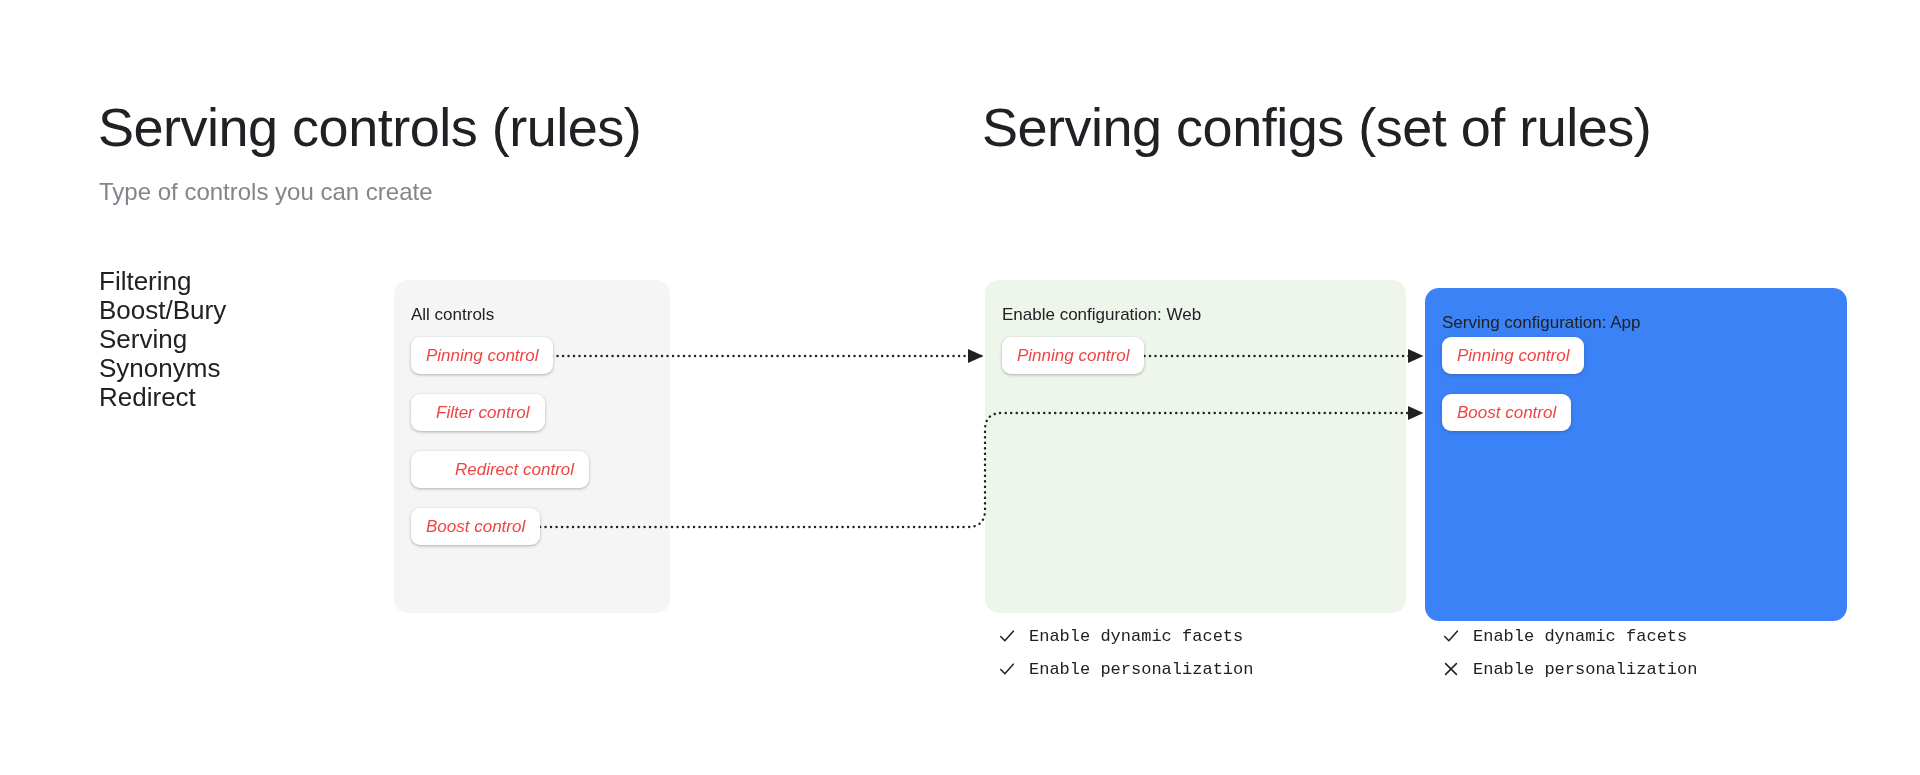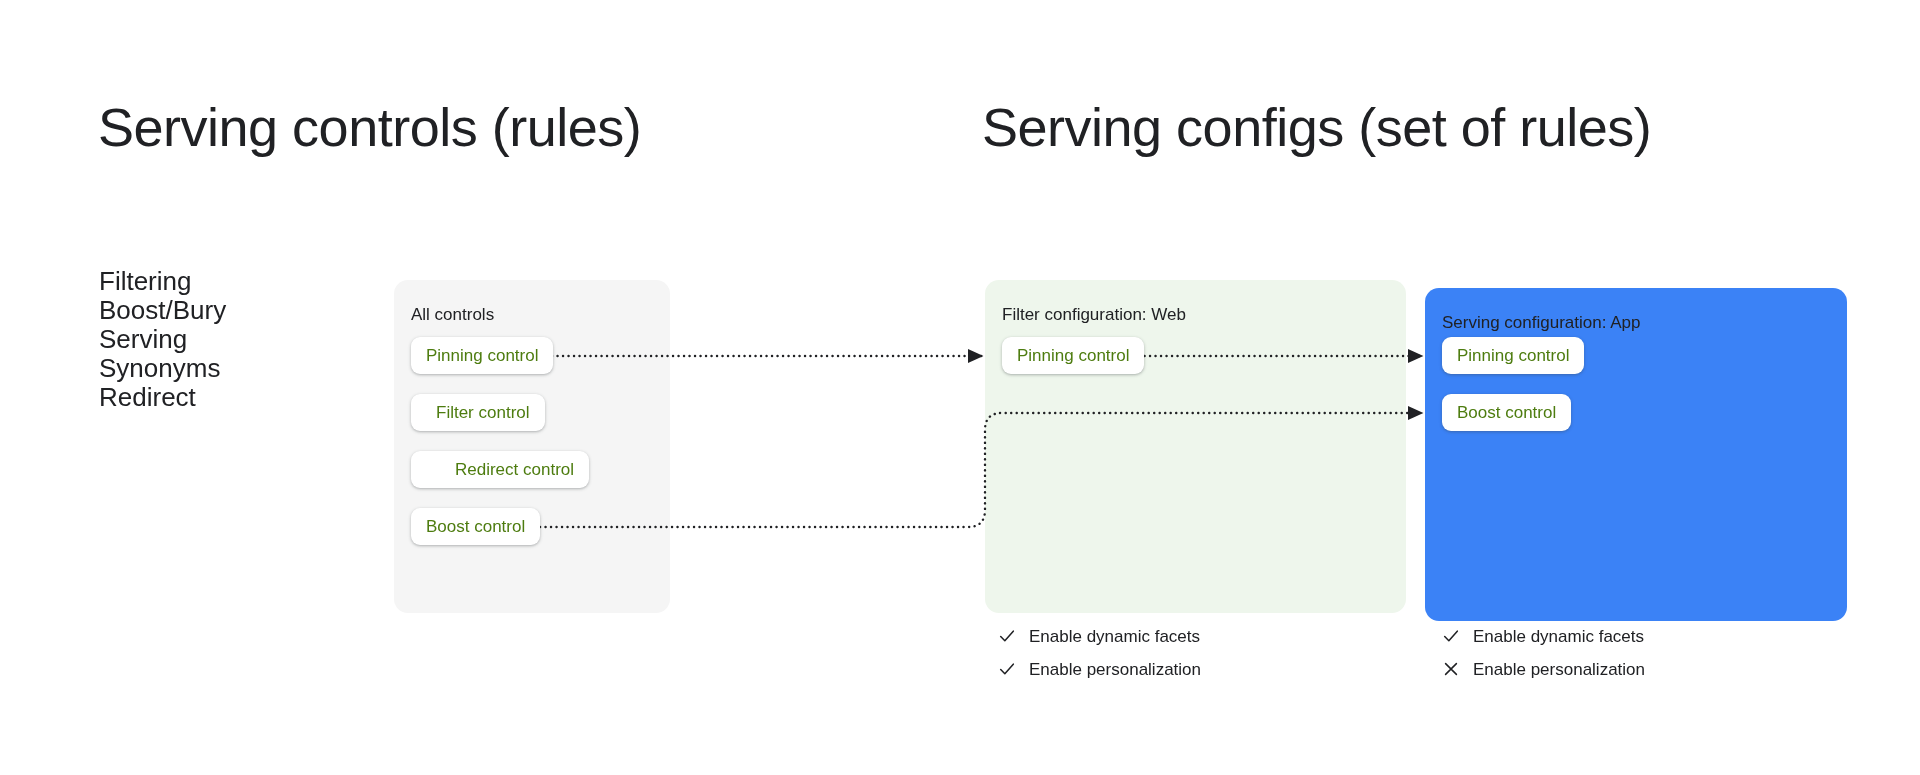--- a/index.html
+++ b/index.html
@@ -76,23 +76,24 @@
   
   .chip {
     position: absolute;
     background: #ffffff;
     border-radius: 9px;
     height: 37px;
     padding: 0 15px;
     display: flex;
     align-items: center;
     font-size: 17px;
-    color: #4d7c0f;
+    color: #ef4444;
     white-space: nowrap;
     box-shadow: 0 1px 2px rgba(60,64,67,0.22), 0 1px 3px 1px rgba(60,64,67,0.12);
+    font-style: italic;
   }
   
   #chip-all-0 { left: 411px; top: 337px; }
   #chip-all-1 { left: 411px; top: 394px; padding-left: 25px; }
   #chip-all-2 { left: 411px; top: 451px; padding-left: 44px; }
   #chip-all-3 { left: 411px; top: 508px; }
   
   #chip-web-0 { left: 1002px; top: 337px; }
   
   #chip-app-0 { left: 1442px; top: 337px; }
@@ -124,45 +125,47 @@
   .opt-icon {
     width: 18px; height: 18px;
     flex: 0 0 18px;
     display: block;
   }
   .opt-label {
     font-size: 17px;
     color: #202124;
     white-space: nowrap;
     line-height: 1;
+    font-family: Liberation Mono, monospace;
   }
 </style>
 </head>
 <body>
 
 <div id="stage">
 
   <div class="h1" id="head-left">Serving controls (rules)</div>
+  <div class="sub" id="sub-left">Type of controls you can create</div>
 
   <div class="h1" id="head-right">Serving configs (set of rules)</div>
 
   <div id="type-list">
     <div class="type-item">Filtering</div>
     <div class="type-item">Boost/Bury</div>
     <div class="type-item">Serving</div>
     <div class="type-item">Synonyms</div>
     <div class="type-item">Redirect</div>
   </div>
 
   <div class="panel" id="panel-all">
     <div class="panel-title">All controls</div>
   </div>
 
   <div class="panel" id="panel-web">
-    <div class="panel-title">Filter configuration: Web</div>
+    <div class="panel-title">Enable configuration: Web</div>
   </div>
 
   <div class="panel" id="panel-app">
     <div class="panel-title">Serving configuration: App</div>
   </div>
 
   <svg id="connectors" viewBox="0 0 1920 775" xmlns="http://www.w3.org/2000/svg">
     <defs>
       <marker id="arrowhead" markerWidth="7" markerHeight="7" refX="6" refY="3.2" orient="auto" markerUnits="strokeWidth">
         <path d="M0,0.2 L6.6,3.2 L0,6.2 z" fill="#202124"></path>

